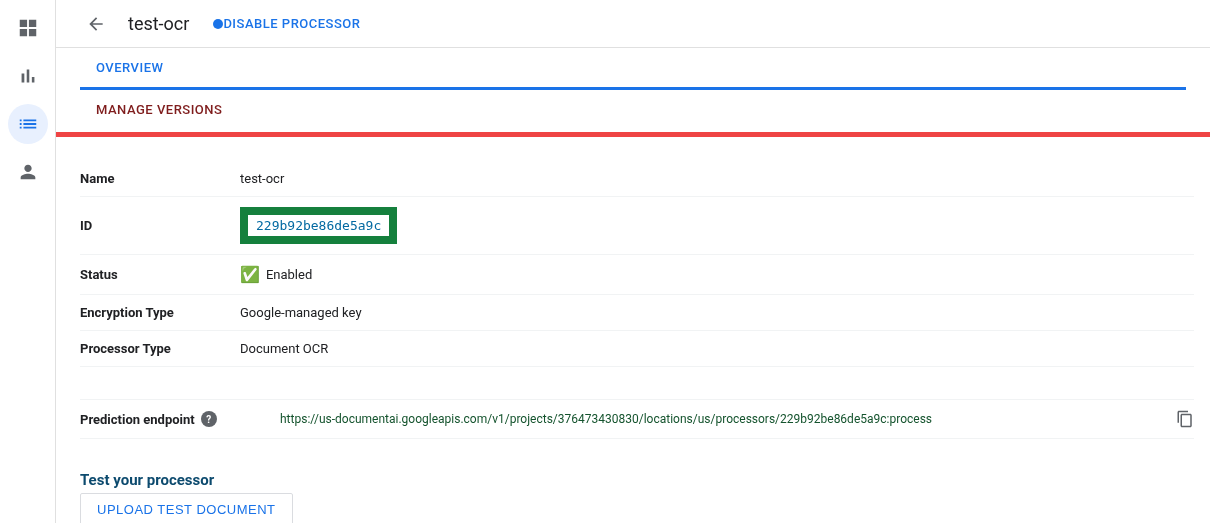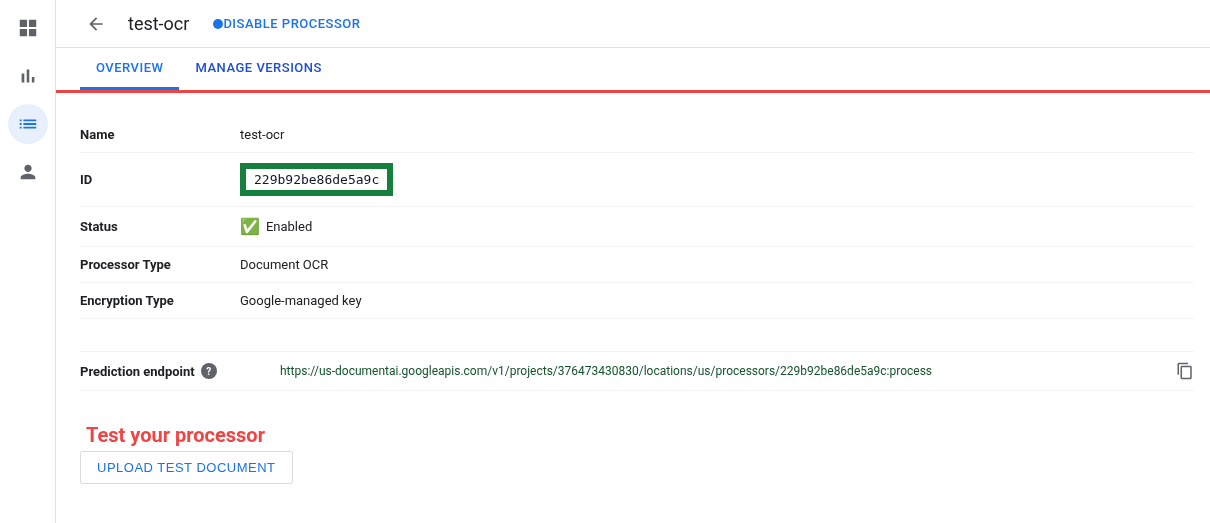--- a/index.html
+++ b/index.html
@@ -78,28 +78,29 @@
       width: 10px;
       height: 10px;
       background: #1a73e8;
       border-radius: 50%;
     }
 
     
     .tabs {
       display: flex;
       padding: 0 24px;
-      border-bottom: 3px solid #ef4444;
-      flex-shrink: 0;
+      border-bottom: 5px solid #ef4444;
+      flex-shrink: 0;
+      flex-direction: column;
     }
     .tab {
       padding: 12px 16px;
       font-size: 13px;
       font-weight: 500;
-      color: #1d4ed8;
+      color: #7f1d1d;
       cursor: pointer;
       border-bottom: 3px solid transparent;
       letter-spacing: 0.5px;
       text-transform: uppercase;
     }
     .tab.active {
       color: #1a73e8;
       border-bottom: 3px solid #1a73e8;
     }
 
@@ -125,24 +126,24 @@
       width: 160px;
       font-size: 13px;
       color: #202124;
       flex-shrink: 0;
     }
     .info-value {
       font-size: 13px;
       color: #202124;
     }
     .id-box {
-      border: 6px solid #15803d;
+      border: 8px solid #15803d;
       padding: 3px 8px;
       font-size: 13px;
-      color: #0f172a;
+      color: #0369a1;
       font-family: monospace;
     }
     .status-enabled {
       display: flex;
       align-items: center;
       gap: 6px;
       color: #202124;
       font-size: 13px;
     }
     .check-icon {
@@ -202,25 +203,24 @@
       margin-left: 8px;
       color: #5f6368;
       cursor: pointer;
       display: flex;
       align-items: center;
     }
 
     
     .test-section {}
     .test-title {
-      font-size: 20px;
-      font-weight: 700;
-      color: #ef4444;
+      font-size: 15px;
+      font-weight: 700;
+      color: #0c4a6e;
       margin-bottom: 4px;
-      margin-left: 6px;
     }
     .test-subtitle {
       font-size: 13px;
       color: #5f6368;
       margin-bottom: 16px;
     }
     .upload-btn {
       border: 1px solid #dadce0;
       background: #fff;
       color: #1a73e8;
@@ -291,26 +291,26 @@
         <span class="id-box">229b92be86de5a9c</span>
       </div>
       <div class="info-row">
         <span class="info-label">Status</span>
         <span class="status-enabled">
           <span class="check-icon">✅</span>
           <span>Enabled</span>
         </span>
       </div>
       <div class="info-row">
+        <span class="info-label">Encryption Type</span>
+        <span class="info-value">Google-managed key</span>
+      </div>
+      <div class="info-row">
         <span class="info-label">Processor Type</span>
         <span class="info-value">Document OCR</span>
-      </div>
-      <div class="info-row">
-        <span class="info-label">Encryption Type</span>
-        <span class="info-value">Google-managed key</span>
       </div>
     </div>
 
     <div class="prediction-section">
       <div class="prediction-row">
         <span class="pred-label">
           <span>Prediction endpoint</span>
           <span class="help-icon">?</span>
         </span>
         <span class="pred-url">https://us-documentai.googleapis.com/v1/projects/376473430830/locations/us/processors/229b92be86de5a9c:process</span>

